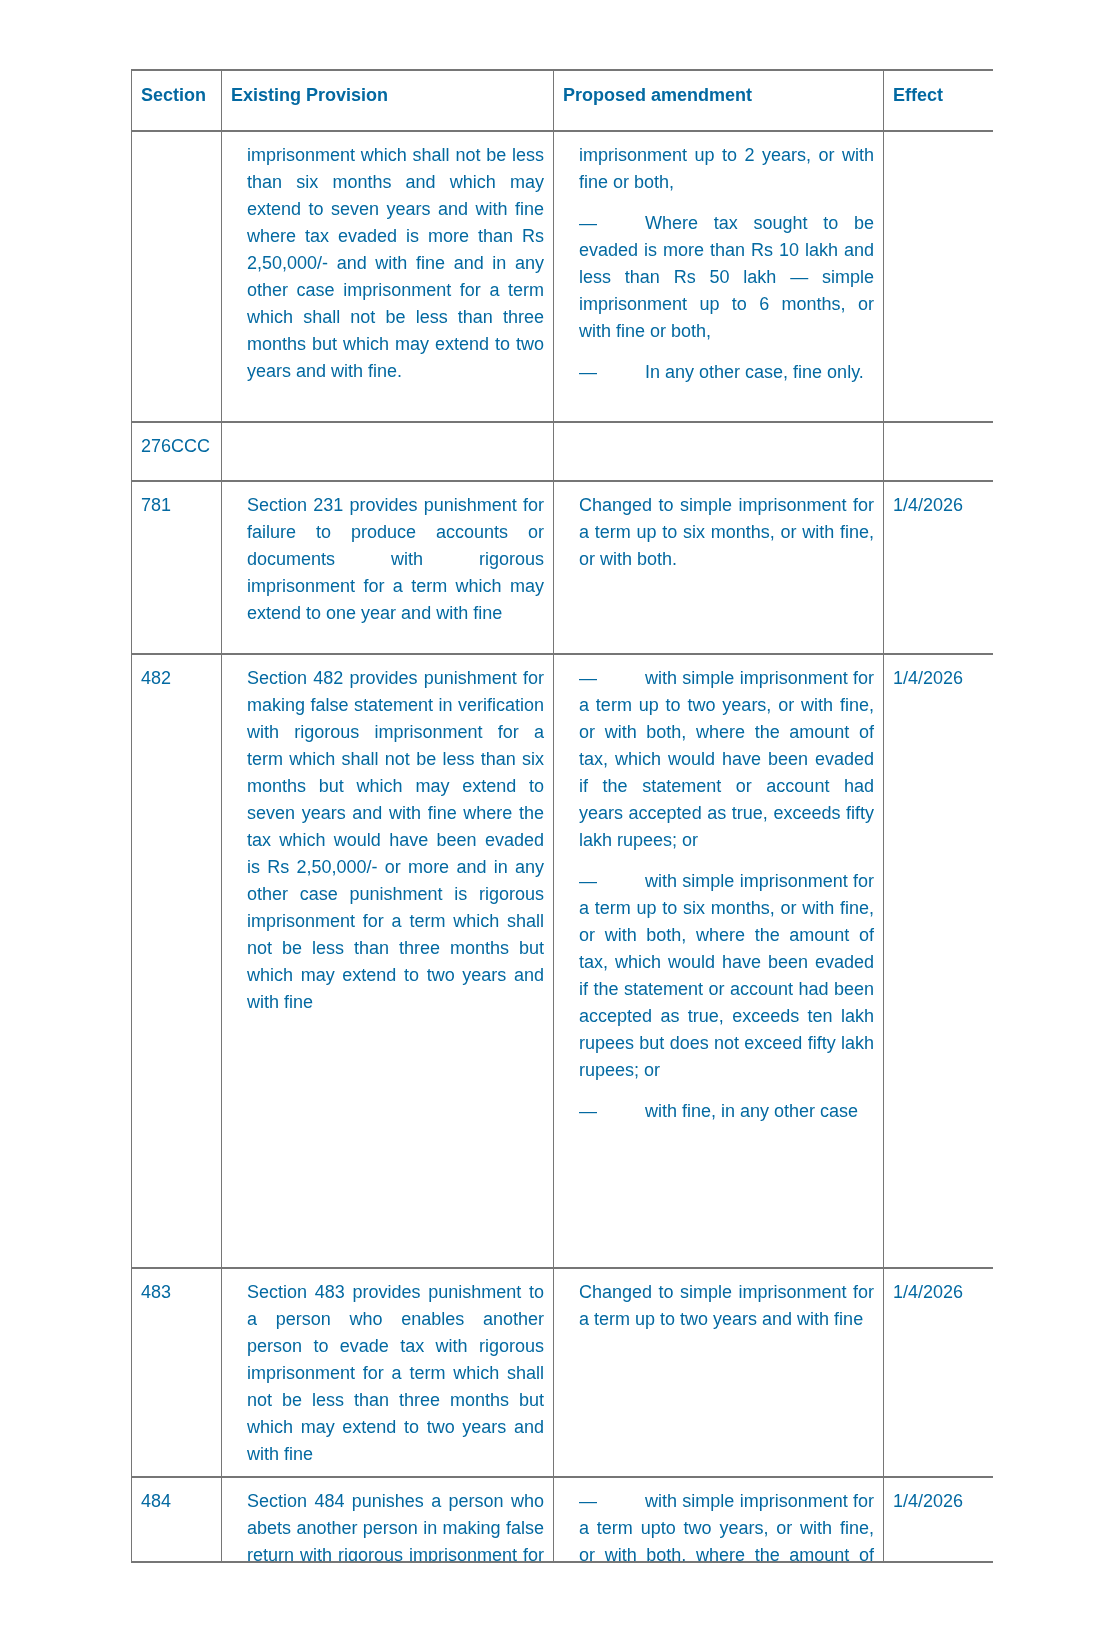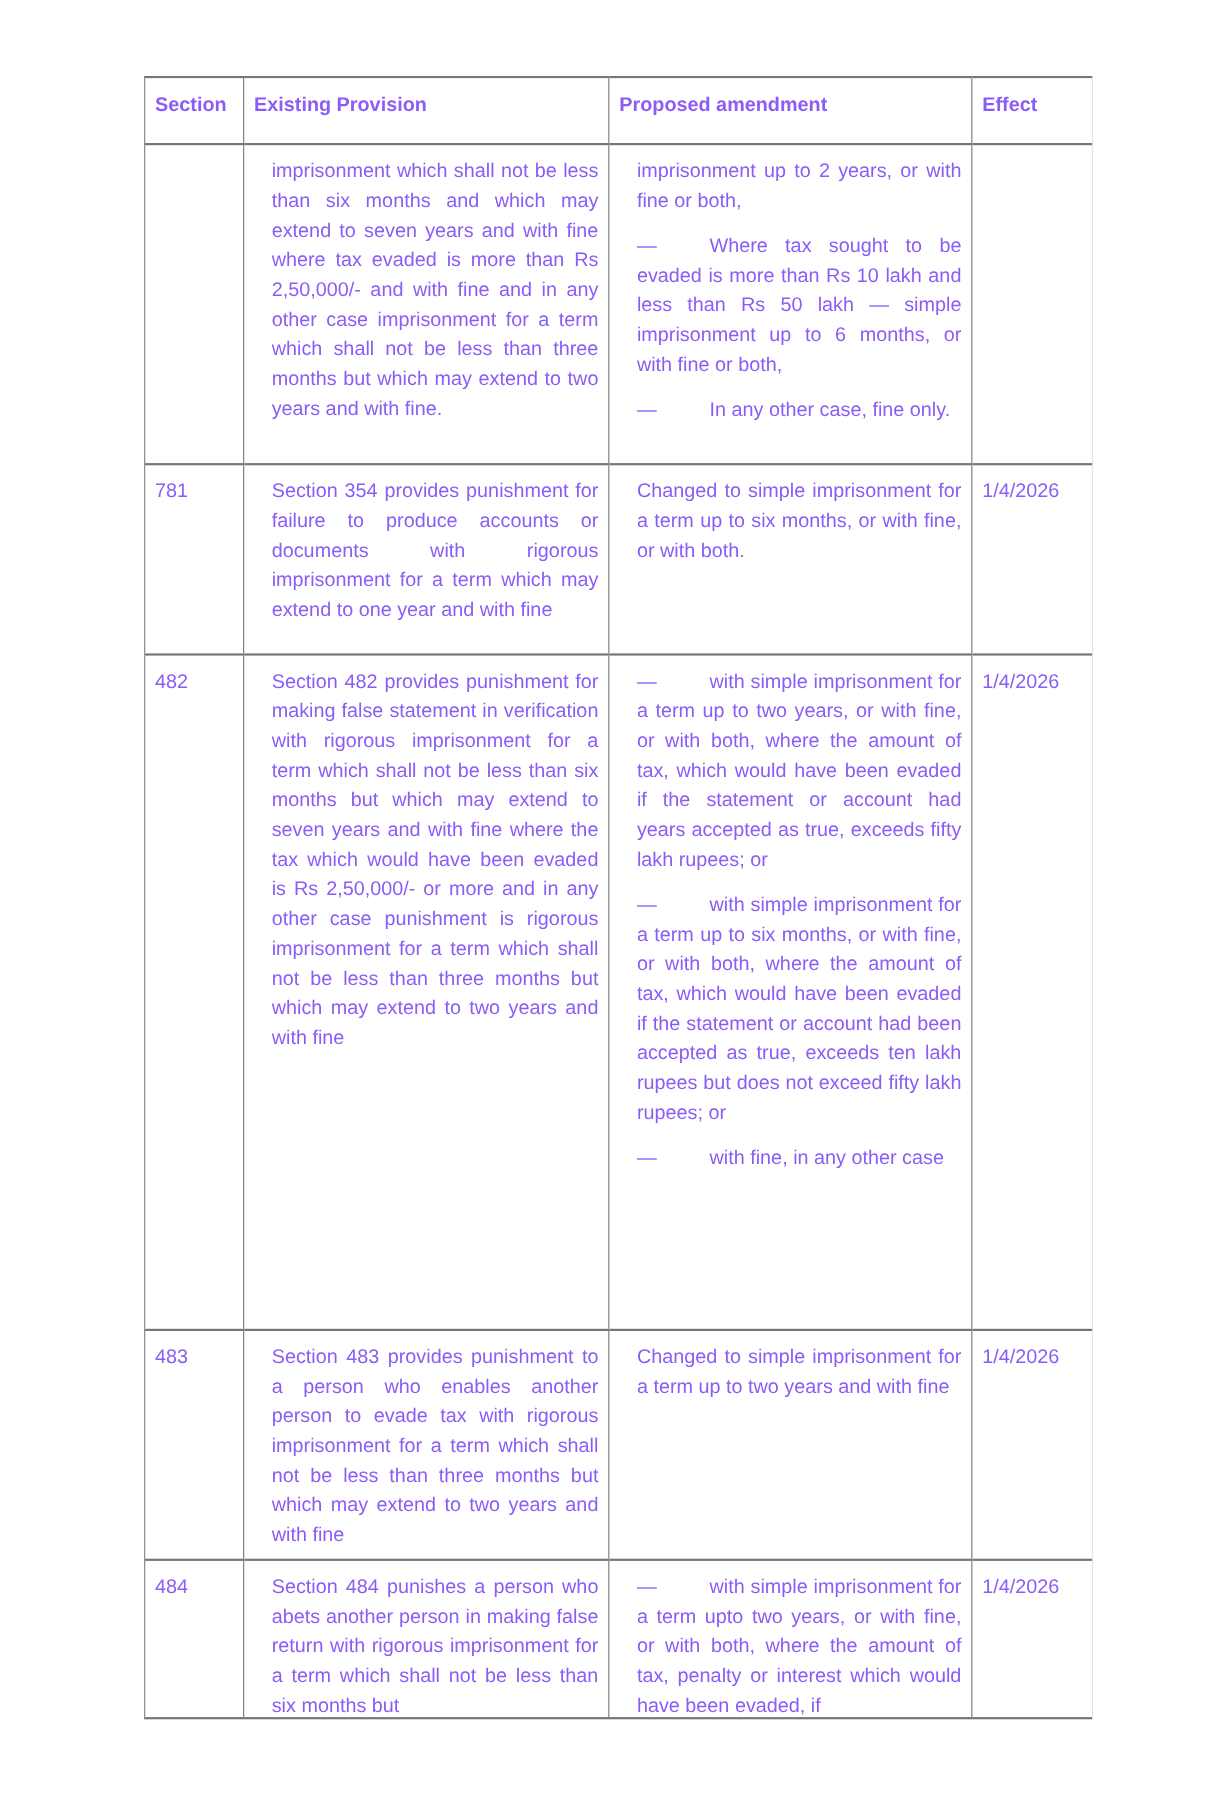--- a/index.html
+++ b/index.html
@@ -2,21 +2,21 @@
 <html><head>
 <meta charset="utf-8">
 <style>
   html, body { margin: 0; padding: 0; background: #ffffff; }
   .page {
     position: relative;
     width: 1117px;
     height: 1650px;
     background: #ffffff;
     font-family: "Liberation Sans", "DejaVu Sans", sans-serif;
-    color: #8b5cf6;
+    color: #0369a1;
     overflow: hidden;
   }
   .table-wrap {
     position: absolute;
     left: 131px;
     top: 69px;
     width: 862px;
     height: 1492px;
     overflow: hidden;
     border-bottom: 2px solid #767676;
@@ -90,25 +90,31 @@
             <p class="para">imprisonment which shall not be less than six months and which may extend to seven years and with fine where tax evaded is more than Rs 2,50,000/-  and with fine and in any other case imprisonment for a term which shall not be less than three months but which  may extend to two years and with fine.</p>
           </td>
           <td class="cell-proposed">
             <p class="para">imprisonment up to 2 years, or with fine or both,</p>
             <p class="para"><span>—</span><span class="tab"></span><span>Where tax sought to be evaded is more than Rs 10 lakh and less than Rs 50 lakh — simple imprisonment up to 6 months, or with fine or both,</span></p>
             <p class="para"><span>—</span><span class="tab"></span><span>In any other case, fine only.</span></p>
           </td>
           <td class="cell-effect"></td>
         </tr>
 
+        <tr class="h-row1">
+          <td class="cell-section">276CCC</td>
+          <td class="cell-existing"></td>
+          <td class="cell-proposed"></td>
+          <td class="cell-effect"></td>
+        </tr>
 
         <tr class="h-row2">
           <td class="cell-section">781</td>
           <td class="cell-existing">
-            <p class="para">Section 354 provides punishment for failure to produce accounts or documents with rigorous imprisonment for a term which may extend to one year and with fine</p>
+            <p class="para">Section 231 provides punishment for failure to produce accounts or documents with rigorous imprisonment for a term which may extend to one year and with fine</p>
           </td>
           <td class="cell-proposed">
             <p class="para">Changed to simple  imprisonment for a term up to six months, or with fine, or with both.</p>
           </td>
           <td class="cell-effect">1/4/2026</td>
         </tr>
 
         <tr class="h-row3">
           <td class="cell-section">482</td>
           <td class="cell-existing">

